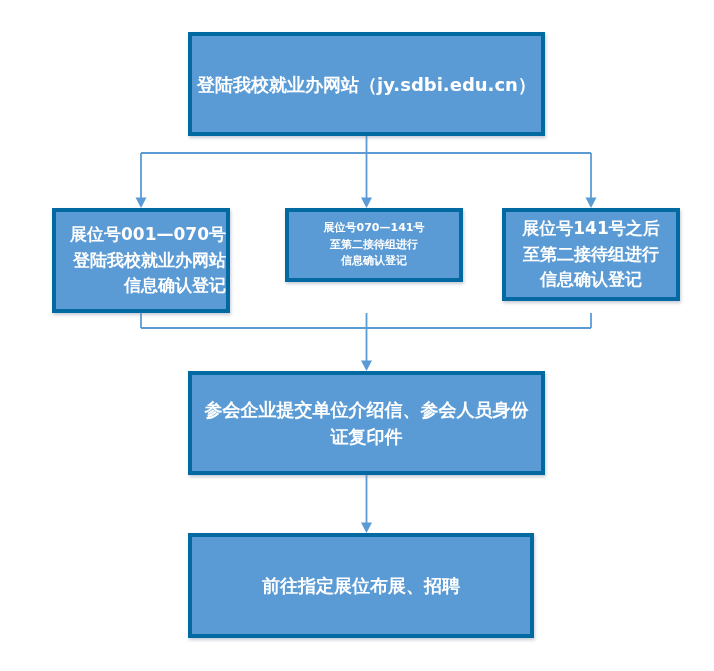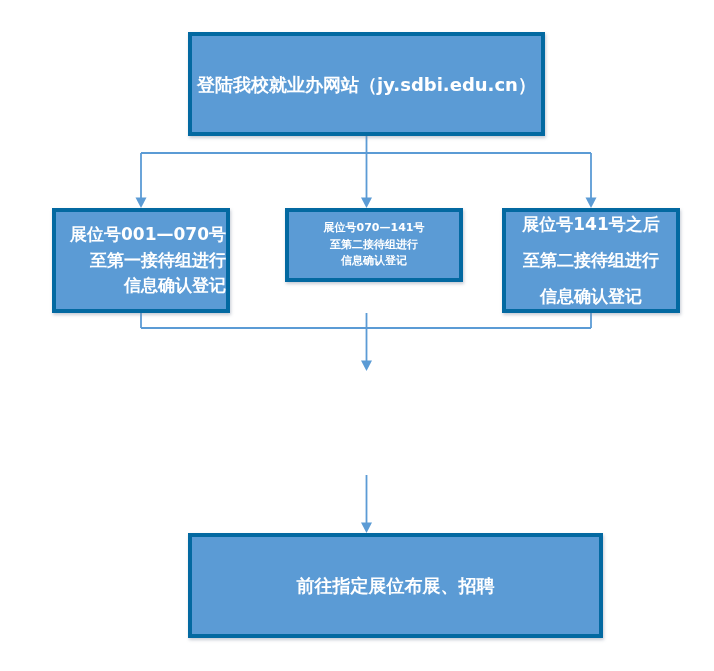--- a/index.html
+++ b/index.html
@@ -29,23 +29,23 @@
     align-items: center;
     justify-content: center;
     text-align: center;
     box-sizing: border-box;
     line-height: 1.5;
   }
   .node .line { display: block; white-space: nowrap; }
   .node-top    { left: 188px; top:  32px; width: 357px; height: 104px; font-size: 18px; }
   .node-b1     { left:  52px; top: 208px; width: 178px; height: 105px; font-size: 17px; align-items: flex-end; }
   .node-b2     { left: 277px; top: 208px; width: 178px; height: 74px; font-size: 11px; margin-left: 8px; }
-  .node-b3     { left: 502px; top: 208px; width: 178px; height: 105px; font-size: 17px; justify-content: space-between; }
+  .node-b3     { left: 502px; top: 208px; width: 178px; height: 93px; font-size: 17px; }
   .node-submit { left: 188px; top: 371px; width: 357px; height: 104px; font-size: 18px; }
-  .node-final  { left: 188px; top: 533px; width: 415px; height: 105px; font-size: 18px; }
+  .node-final  { left: 188px; top: 533px; width: 346px; height: 105px; font-size: 18px; }
 </style>
 </head>
 <body>
 
 <div class="canvas">
 
   <svg class="connectors" viewBox="0 0 714 671" xmlns="http://www.w3.org/2000/svg">
     <g stroke="#5b9bd5" stroke-width="1.8" fill="none">
       <path d="M366.5 136 V153"></path>
       <path d="M141 153 H591"></path>
@@ -68,34 +68,38 @@
     <path d="M366.5 475 V523" stroke="#5b9bd5" stroke-width="1.8" fill="none"></path>
     <polygon points="366.5,533 361,522.5 372,522.5" fill="#5b9bd5"></polygon>
   </svg>
 
   <div class="node node-top">
     <span class="line">登陆我校就业办网站（jy.sdbi.edu.cn）</span>
   </div>
 
   <div class="node node-b1">
     <span class="line">展位号001—070号</span>
-    <span class="line">至第一接待组进行</span>
+    <span class="line">登陆我校就业办网站</span>
     <span class="line">信息确认登记</span>
   </div>
 
   <div class="node node-b2">
     <span class="line">展位号070—141号</span>
     <span class="line">至第二接待组进行</span>
     <span class="line">信息确认登记</span>
   </div>
 
   <div class="node node-b3">
     <span class="line">展位号141号之后</span>
     <span class="line">至第二接待组进行</span>
     <span class="line">信息确认登记</span>
   </div>
 
+  <div class="node node-submit">
+    <span class="line">参会企业提交单位介绍信、参会人员身份</span>
+    <span class="line">证复印件</span>
+  </div>
 
   <div class="node node-final">
     <span class="line">前往指定展位布展、招聘</span>
   </div>
 
 </div>
 
 </body></html>

